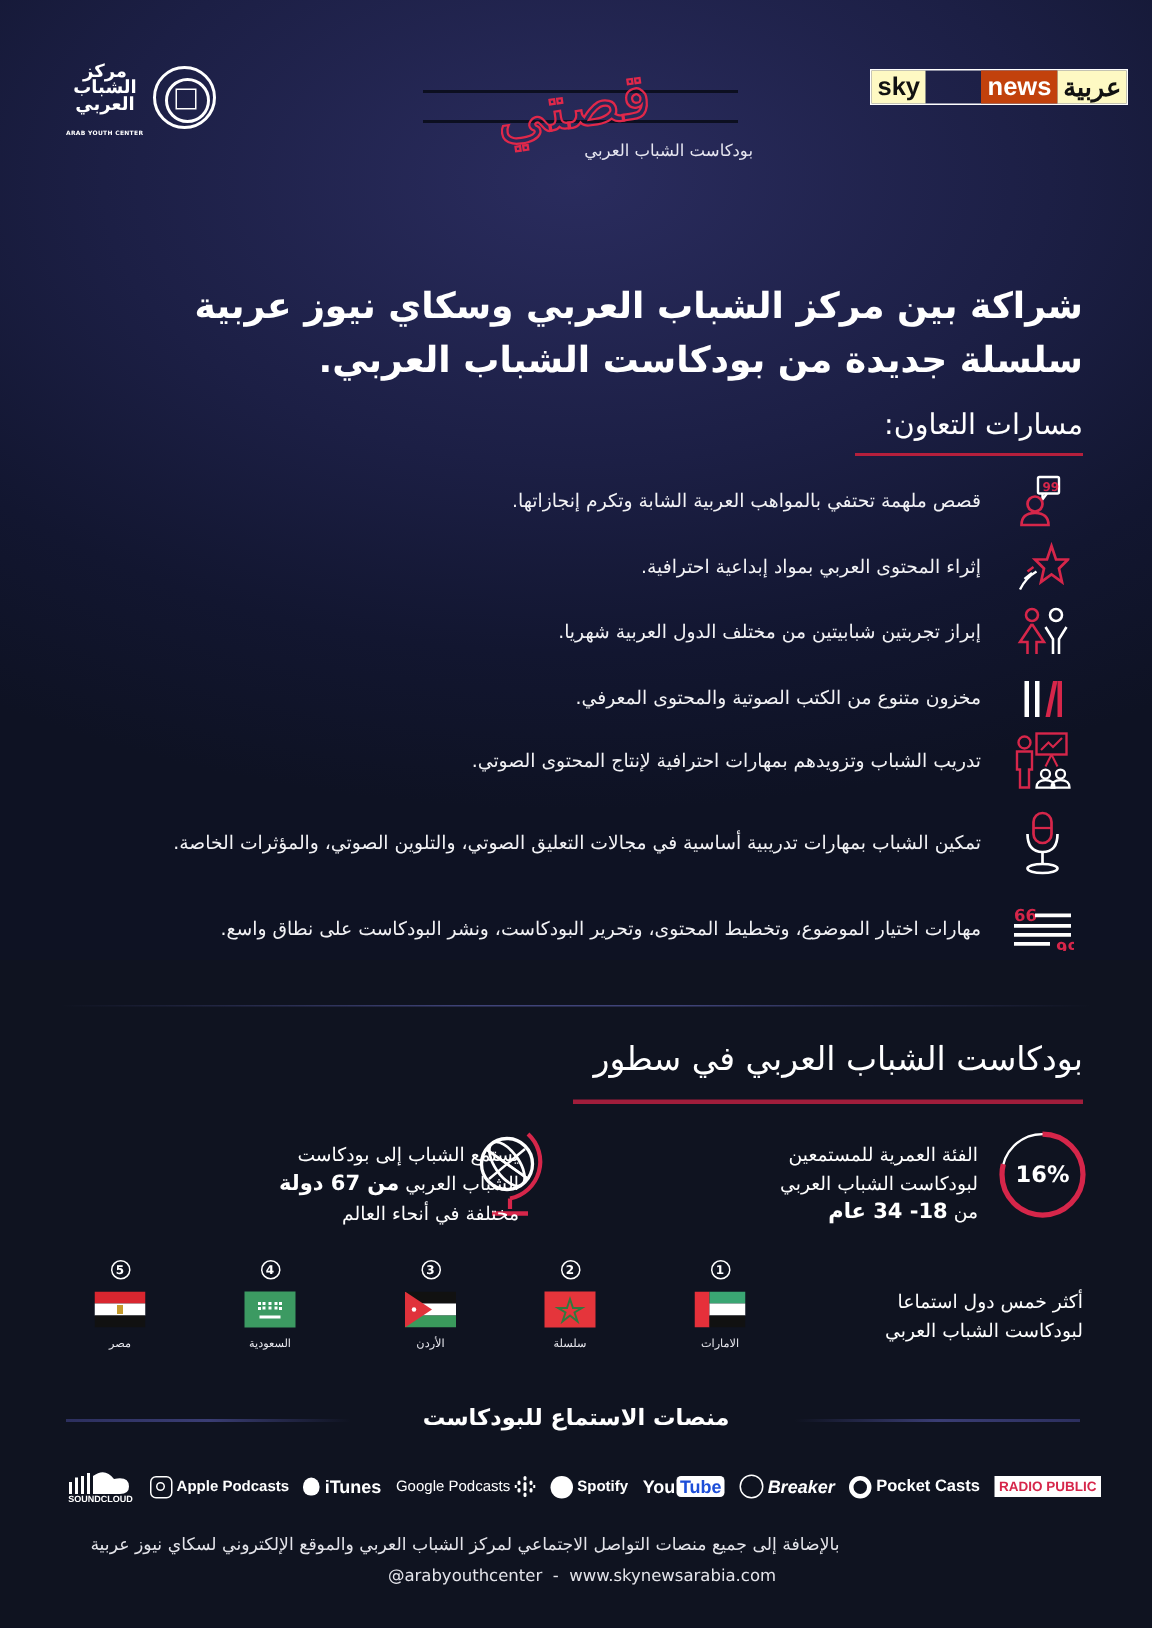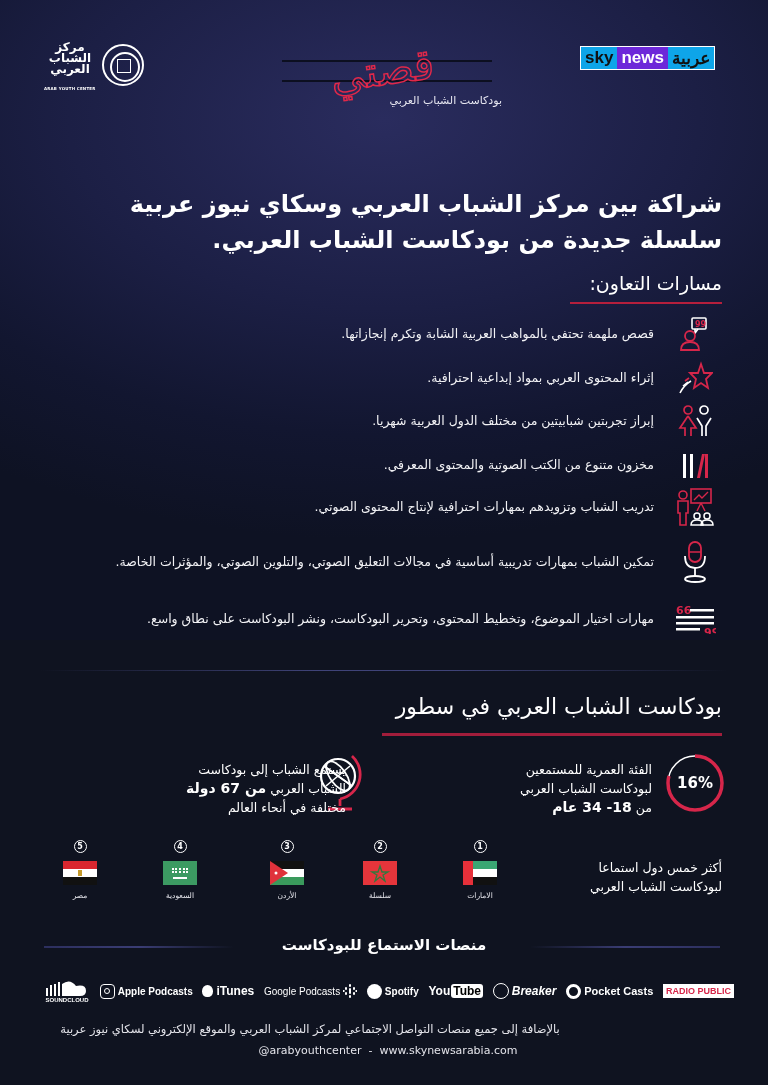--- a/index.html
+++ b/index.html
@@ -25,22 +25,22 @@
   .ayc-emblem::before { content: ""; position: absolute; left: 6px; top: 6px; width: 26px; height: 26px; border: 2px solid #fff; border-radius: 50%; }
   .ayc-emblem::after { content: ""; position: absolute; left: 13px; top: 13px; width: 12px; height: 12px; border: 1.5px solid #fff; }
 
   .podcast-logo { left: 282px; top: 40px; width: 220px; height: 120px; }
   .podcast-line { position: absolute; height: 2px; background: #0c0f20; }
   .podcast-title { position: absolute; left: 48px; top: 6px; font-size: 42px; color: transparent; -webkit-text-stroke: 1.5px #e0284a; font-family: "DejaVu Serif", serif; transform: rotate(-8deg); direction: rtl; }
   .podcast-sub { position: absolute; right: 0; top: 54px; font-size: 11px; color: #e6e6f0; direction: rtl; }
 
   .sky-logo { left: 580px; top: 46px; display: flex; height: 24px; border: 1.5px solid #fff; }
   .sky-seg { height: 100%; display: flex; align-items: center; padding: 0 4px; font-weight: bold; font-family: "Liberation Sans", sans-serif; font-size: 17px; }
-  .sky-white { background: #0ea5e9; color: #111; }
-  .sky-red { background: #6d28d9; color: #fff; }
+  .sky-white { background: #fef9c3; color: #111; }
+  .sky-red { background: #c2410c; color: #fff; margin-left: 37px; }
 
   
   .main-title { right: 46px; top: 186px; width: 660px; font-size: 24px; line-height: 36px; font-weight: bold; }
   .section-title { right: 46px; top: 272px; font-size: 19px; font-weight: normal; }
   .section-underline { right: 46px; top: 302px; width: 152px; height: 2px; background: #b51f3c; }
 
   
   .item { position: absolute; right: 46px; width: 620px; display: flex; flex-direction: row-reverse; align-items: center; }
   .item-icon { width: 54px; height: 44px; flex: 0 0 54px; display: flex; align-items: center; justify-content: center; }
   .item-text { flex: 1; direction: rtl; text-align: right; font-size: 12.5px; line-height: 22px; padding-right: 14px; color: #f2f2f5; }
@@ -339,21 +339,21 @@
         <rect x="12.5" y="6" width="1.5" height="2" fill="#fff"></rect>
       </svg>
   </div>
   <div class="plat">
     <span class="plat-circ"></span>
     <span>Spotify</span>
   </div>
   <div class="plat" style="font-size:12px;">
     <span style="display:flex;align-items:center;">
         <span>You</span>
-        <span style="background:#fff;color:#000000;border-radius:3px;padding:0 2px;margin-left:1px;">Tube</span>
+        <span style="background:#fff;color:#1d4ed8;border-radius:3px;padding:0 2px;margin-left:1px;">Tube</span>
       </span>
   </div>
   <div class="plat" style="font-size:12px;font-style:italic;">
     <span style="display:inline-block;width:16px;height:16px;border:1.5px solid #fff;border-radius:50%;"></span>
     <span>Breaker</span>
   </div>
   <div class="plat" style="font-size:11px;">
     <span style="display:inline-block;width:15px;height:15px;border:3px solid #fff;border-radius:50%;"></span>
     <span>Pocket Casts</span>
   </div>

